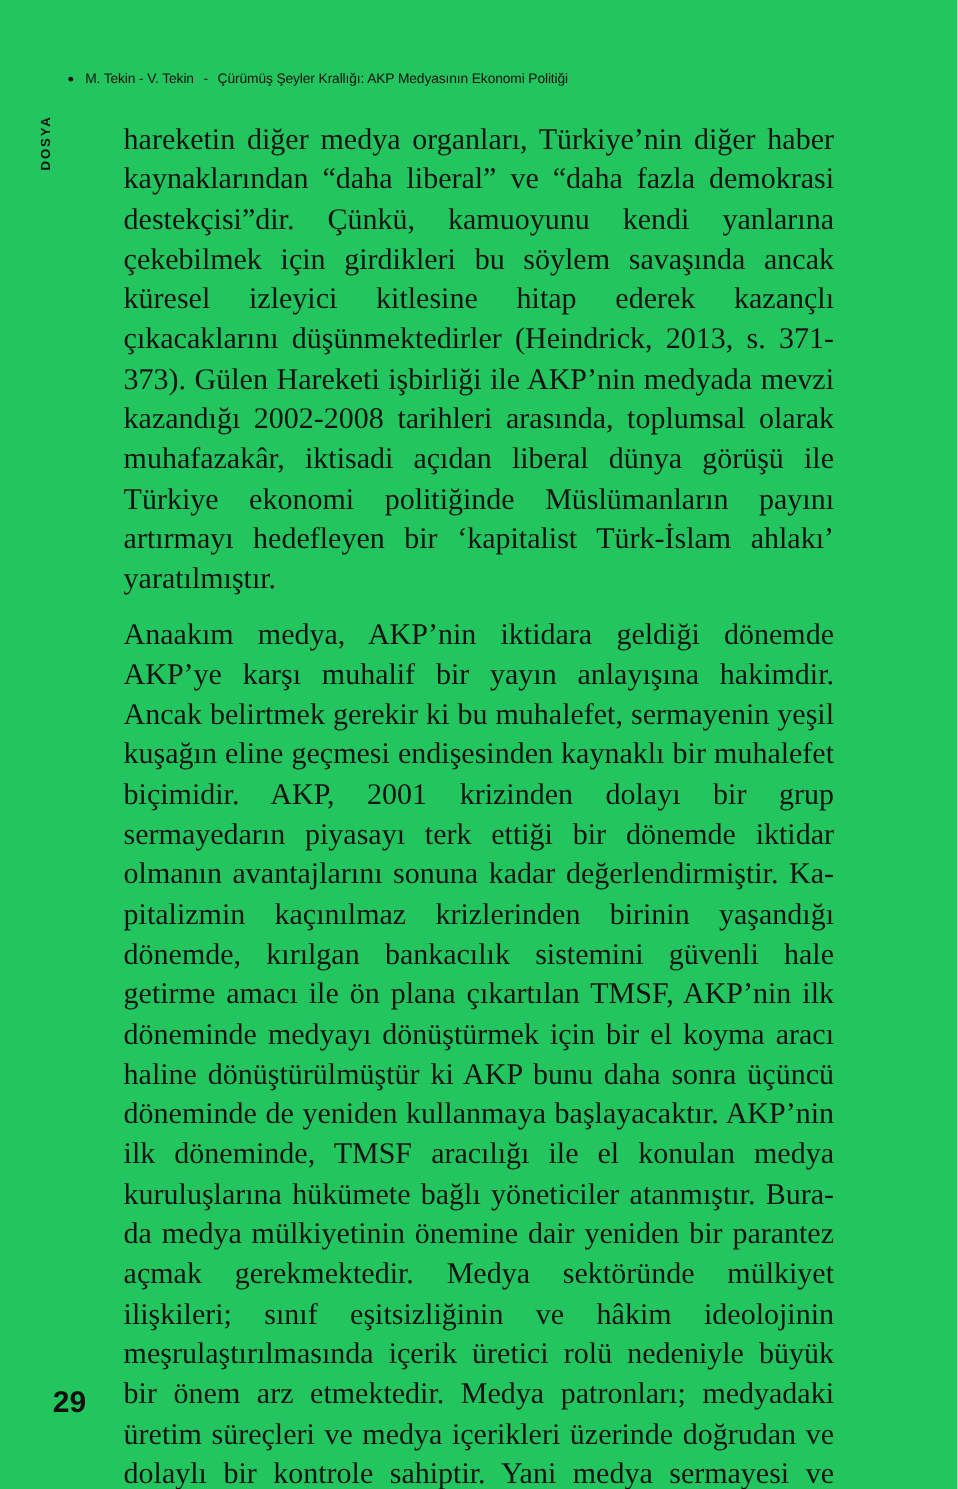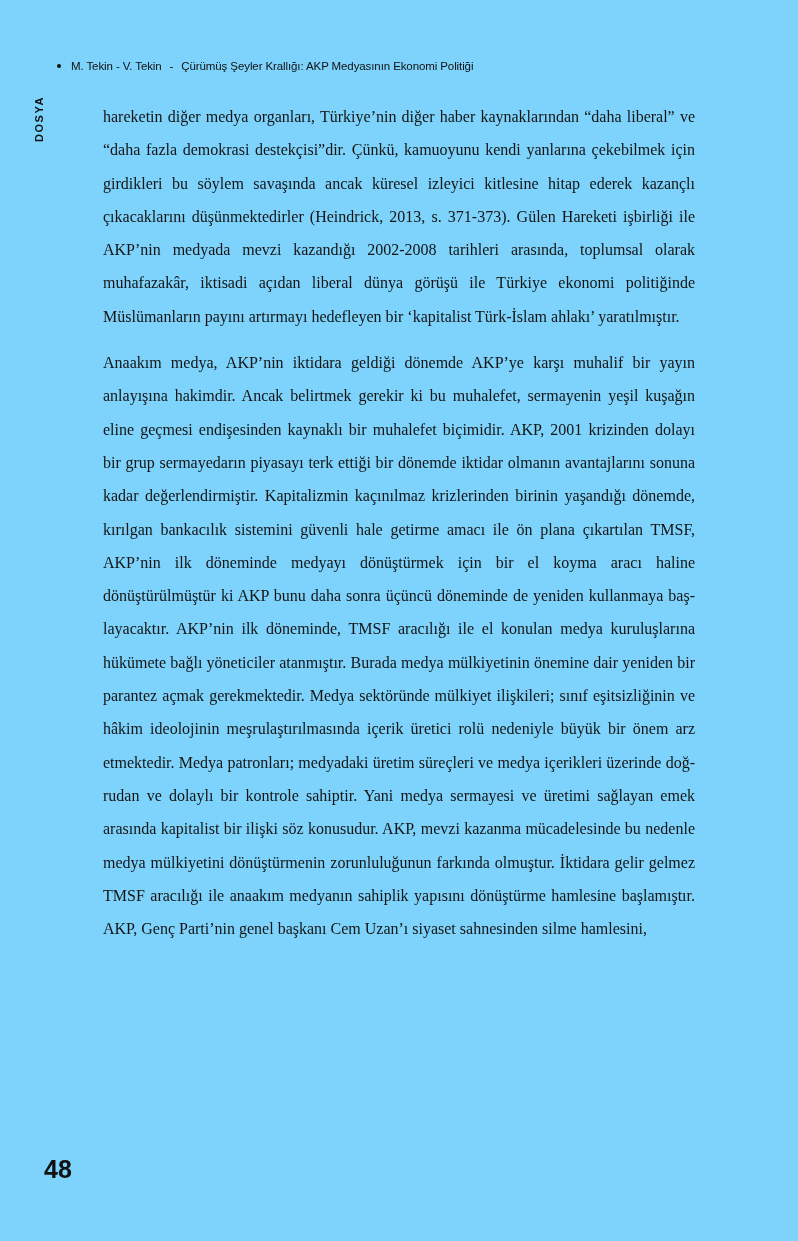--- a/index.html
+++ b/index.html
@@ -12,21 +12,21 @@
     height: 1241px;
     position: relative;
     font-family: "Liberation Serif", serif;
     color: #1a1a1a;
     overflow: hidden;
   }
 
   .page {
     position: absolute;
     inset: 0;
-    background: #7dd3fc;
+    background: #22c55e;
   }
 
   
   .running-head {
     position: absolute;
     top: 60px;
     left: 57px;
     right: 60px;
     display: flex;
     align-items: center;
@@ -74,21 +74,21 @@
 
   
   .text-column {
     position: absolute;
     top: 100px;
     left: 103px;
     width: 592px;
   }
   .para {
     margin: 0;
-    font-size: 16px;
+    font-size: 25px;
     line-height: 33.3px;
     text-align: justify;
     text-justify: inter-word;
     hyphens: manual;
     color: #141414;
   }
   .para + .para {
     margin-top: 13px;
   }
 
@@ -115,15 +115,15 @@
     <span class="run-title">Çürümüş Şeyler Krallığı: AKP Medyasının Ekonomi Politiği</span>
   </div>
 
   <div class="section-label">DOSYA</div>
 
   <div class="text-column">
     <p class="para">hareketin diğer medya organları, Türkiye’nin diğer haber kay­naklarından “daha liberal” ve “daha fazla demokrasi destekçisi”dir. Çünkü, kamuoyunu kendi yanlarına çekebilmek için girdikleri bu söylem savaşında ancak küresel izleyici kitlesine hitap ederek kazançlı çıkacaklarını düşünmektedirler (Heindrick, 2013, s. 371-373). Gülen Hareketi işbirliği ile AKP’nin medyada mevzi kazan­dığı 2002-2008 tarihleri arasında, toplumsal olarak muhafazakâr, iktisadi açıdan liberal dünya görüşü ile Türkiye ekonomi politi­ğinde Müslümanların payını artırmayı hedefleyen bir ‘kapitalist Türk-İslam ahlakı’ yaratılmıştır.</p>
     <p class="para">Anaakım medya, AKP’nin iktidara geldiği dönemde AKP’ye kar­şı muhalif bir yayın anlayışına hakimdir. Ancak belirtmek gerekir ki bu muhalefet, sermayenin yeşil kuşağın eline geçmesi endi­şesinden kaynaklı bir muhalefet biçimidir. AKP, 2001 krizinden dolayı bir grup sermayedarın piyasayı terk ettiği bir dönemde iktidar olmanın avantajlarını sonuna kadar değerlendirmiştir. Ka­pitalizmin kaçınılmaz krizlerinden birinin yaşandığı dönemde, kırılgan bankacılık sistemini güvenli hale getirme amacı ile ön plana çıkartılan TMSF, AKP’nin ilk döneminde medyayı dönüş­türmek için bir el koyma aracı haline dönüştürülmüştür ki AKP bunu daha sonra üçüncü döneminde de yeniden kullanmaya baş­layacaktır. AKP’nin ilk döneminde, TMSF aracılığı ile el konulan medya kuruluşlarına hükümete bağlı yöneticiler atanmıştır. Bura­da medya mülkiyetinin önemine dair yeniden bir parantez açmak gerekmektedir. Medya sektöründe mülkiyet ilişkileri; sınıf eşit­sizliğinin ve hâkim ideolojinin meşrulaştırılmasında içerik üretici rolü nedeniyle büyük bir önem arz etmektedir. Medya patronları; medyadaki üretim süreçleri ve medya içerikleri üzerinde doğ­rudan ve dolaylı bir kontrole sahiptir. Yani medya sermayesi ve üretimi sağlayan emek arasında kapitalist bir ilişki söz konusudur. AKP, mevzi kazanma mücadelesinde bu nedenle medya mülki­yetini dönüştürmenin zorunluluğunun farkında olmuştur. İkti­dara gelir gelmez TMSF aracılığı ile anaakım medyanın sahiplik yapısını dönüştürme hamlesine başlamıştır. AKP, Genç Parti’nin genel başkanı Cem Uzan’ı siyaset sahnesinden silme hamlesini,</p>
   </div>
 
-  <div class="folio">48</div>
+  <div class="folio">29</div>
 
 </div>
 
 </body></html>

